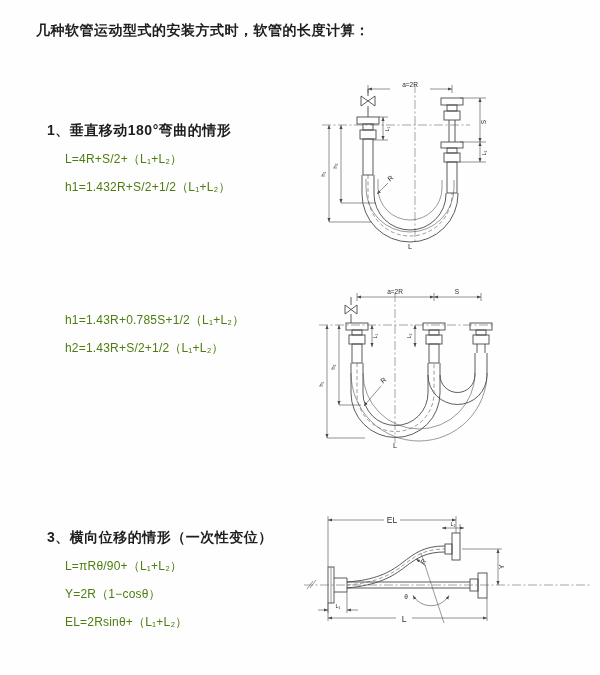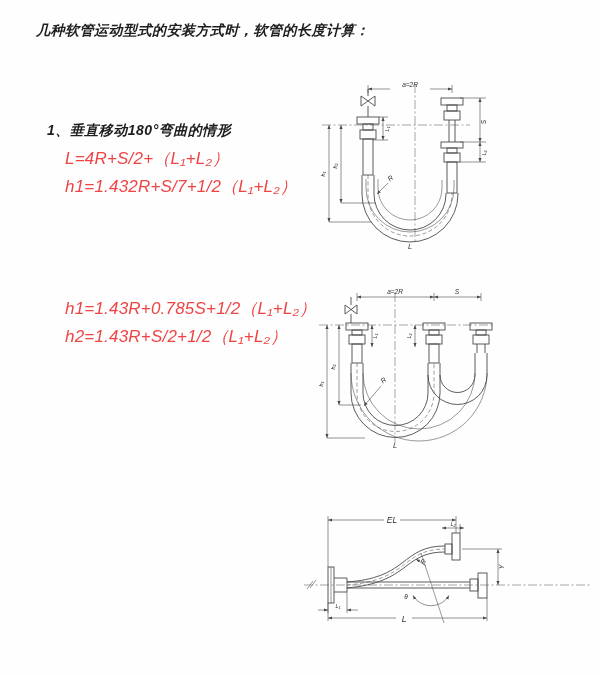--- a/index.html
+++ b/index.html
@@ -3,34 +3,33 @@
 <meta charset="utf-8">
 <style>
   html,body{margin:0;padding:0;}
   body{
     font-family:"Liberation Sans","DejaVu Sans",sans-serif;
     background:#ffffff;
   }
   .page{
     position:relative;width:600px;height:675px;background:#fefefe;overflow:hidden;
     color:#222;
-    font-style:italic;
   }
   .title{
     position:absolute;left:36px;top:22px;
     font-size:14px;font-weight:bold;letter-spacing:.5px;color:#1e1e1e;
     white-space:nowrap;
   }
   .sec{position:absolute;left:47px;}
   .sec .heading{
     font-size:14px;font-weight:bold;color:#1e1e1e;margin:16px 0 11px 0;letter-spacing:.5px;
     white-space:nowrap;
   }
   .formula{
-    margin:0 0 13px 18px;font-size:17px;color:#ef4444;line-height:15px;
+    margin:12px 0 13px 18px;font-size:12px;color:#4d7c0f;line-height:15px;
     white-space:nowrap;letter-spacing:.2px;
   }
   .sec1{top:106px;}
   .sec2{top:301px;}
   .sec3{top:513px;}
   svg{position:absolute;overflow:visible;}
   svg .ln{stroke:#4a4a4a;stroke-width:.9;fill:none;}
   svg .thin{stroke:#555;stroke-width:.6;fill:none;}
   svg .cl{stroke:#6a6a6a;stroke-width:.6;fill:none;stroke-dasharray:9 2.5 2 2.5;}
   svg .dash{stroke:#5a5a5a;stroke-width:.6;fill:none;stroke-dasharray:4 2.5;}
@@ -43,28 +42,34 @@
 </head>
 <body>
 
 <div class="page">
 
   <div class="title">几种软管运动型式的安装方式时，软管的长度计算：</div>
 
   <div class="sec sec1">
     <div class="heading">1、垂直移动180°弯曲的情形</div>
     <div class="formula">L=4R+S/2+（L₁+L₂）</div>
-    <div class="formula">h1=1.432R+S/7+1/2（L₁+L₂）</div>
+    <div class="formula">h1=1.432R+S/2+1/2（L₁+L₂）</div>
   </div>
 
   <div class="sec sec2">
     <div class="formula">h1=1.43R+0.785S+1/2（L₁+L₂）</div>
     <div class="formula">h2=1.43R+S/2+1/2（L₁+L₂）</div>
   </div>
 
+  <div class="sec sec3">
+    <div class="heading">3、横向位移的情形（一次性变位）</div>
+    <div class="formula">L=πRθ/90+（L₁+L₂）</div>
+    <div class="formula">Y=2R（1−cosθ）</div>
+    <div class="formula">EL=2Rsinθ+（L₁+L₂）</div>
+  </div>
 
   <svg class="d1" width="268" height="176" viewBox="0 0 268 176">
     <defs>
       <marker id="ar1" viewBox="0 0 10 10" refX="9" refY="5" markerWidth="7.5" markerHeight="7.5" orient="auto-start-reverse">
         <path d="M0,1.5 L9,5 L0,8.5 z" fill="#4a4a4a"></path>
       </marker>
       <pattern id="hb1" width="3" height="3" patternUnits="userSpaceOnUse">
         <path d="M0,0 L3,3 M3,0 L0,3" stroke="#777" stroke-width=".5"></path>
       </pattern>
     </defs>

